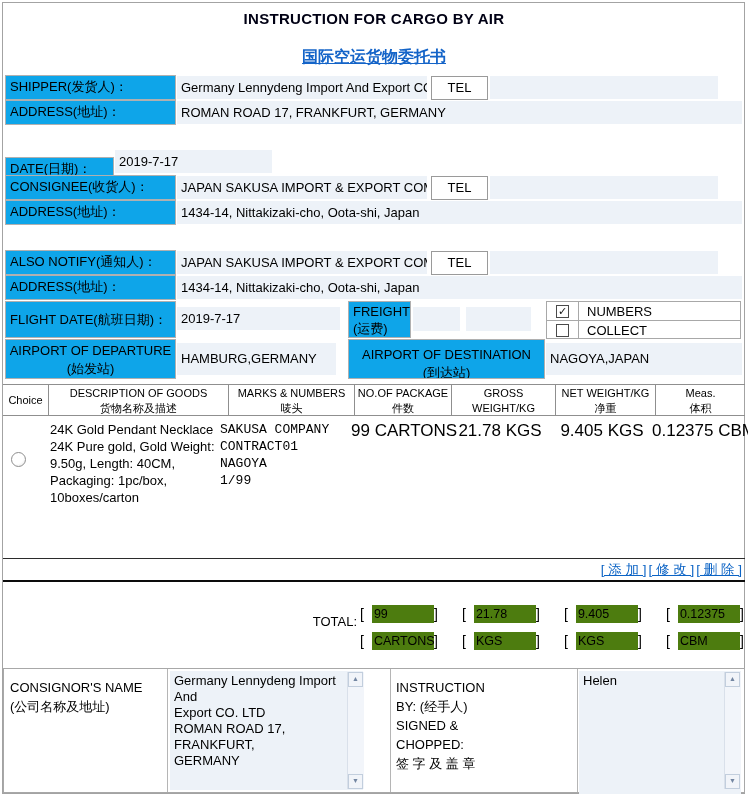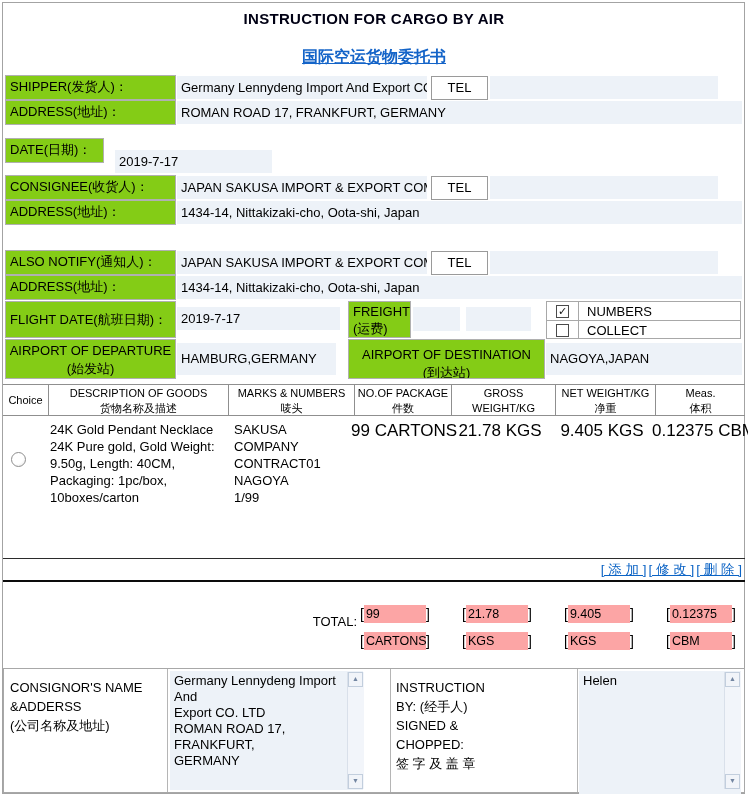--- a/index.html
+++ b/index.html
@@ -5,21 +5,21 @@
   html,body{margin:0;padding:0;background:#fff;}
   #page{position:relative;width:748px;height:796px;background:#fff;
         font-family:"Liberation Sans","DejaVu Sans",sans-serif;color:#000;overflow:hidden;}
   #page-border{position:absolute;left:2px;top:2px;width:741px;height:790px;border:1px solid #a3a3a3;}
 
   .title{position:absolute;left:0;top:10px;width:100%;text-align:center;
          font-size:15px;font-weight:bold;letter-spacing:.3px;color:#000014;}
   .subtitle{position:absolute;left:0;top:47px;width:100%;text-align:center;}
   .subtitle a{font-size:16px;font-weight:bold;color:#1464c8;text-decoration:underline;cursor:pointer;}
 
-  .lbl-cell{position:absolute;border:1px solid #b0b0b0;background:#84cc16;box-sizing:border-box;
+  .lbl-cell{position:absolute;border:1px solid #b0b0b0;background:#0ea5e9;box-sizing:border-box;
             font-size:13px;line-height:22px;padding-left:4px;white-space:nowrap;overflow:hidden;}
   .lbl-cell.center{text-align:center;padding-left:0;line-height:18px;}
   .lbl-cell.center .ln{line-height:18px;}
   .inp{position:absolute;background:#edf2f8;box-sizing:border-box;font-size:13px;line-height:23px;
        height:23px;padding:0 4px;white-space:nowrap;overflow:hidden;}
   .inp.tall{height:32px;line-height:32px;}
   .btn-tel{position:absolute;width:57px;height:24px;box-sizing:border-box;border:1px solid #9a9a9a;
            background:#fff;text-align:center;font-size:13px;line-height:22px;cursor:pointer;}
 
   
@@ -48,21 +48,21 @@
   .hline{position:absolute;left:3px;width:742px;height:1px;background:#2b2b2b;}
   .hline.thick{height:2px;background:#0c0c0c;}
   .actions{position:absolute;top:561px;right:6px;text-align:right;font-size:13.5px;white-space:nowrap;}
   .actions a{color:#0b63c5;text-decoration:underline;margin-left:2px;cursor:pointer;}
 
   
   .total-lbl{position:absolute;left:280px;top:614px;width:77px;text-align:right;font-size:13px;}
   .tgroup{position:absolute;height:19px;line-height:19px;white-space:nowrap;}
   .tgroup .br{font-size:14px;vertical-align:top;}
   .tgroup .tin{display:inline-block;vertical-align:top;width:58px;height:18px;line-height:18px;
-               background:#fca5a5;font-size:12.5px;padding:0 2px;overflow:hidden;}
+               background:#4d7c0f;font-size:12.5px;padding:0 2px;overflow:hidden;margin-left:8px;}
 
   
   .fo-box{position:absolute;left:3px;top:668px;width:742px;height:125px;box-sizing:border-box;
           border:1px solid #a8a8a8;}
   .fo-v{position:absolute;top:0;bottom:0;width:0;border-left:1px solid #b5b5b5;}
   .fo-lines{position:absolute;font-size:13px;line-height:19px;white-space:nowrap;}
   .ta{position:absolute;background:#edf2f8;box-sizing:border-box;font-size:13px;line-height:16px;
       padding:2px 20px 2px 4px;white-space:pre-wrap;overflow:hidden;}
   .sb{position:absolute;top:1px;right:1px;bottom:1px;width:16px;background:#f2f5fa;
       border-left:1px solid #d9e0ea;}
@@ -82,21 +82,21 @@
   </div>
 
   <div class="lbl-cell" style="left:5px;top:75px;width:171px;height:25px;">SHIPPER(发货人)：</div>
   <div class="inp" style="left:177px;top:76px;width:250px;">Germany Lennydeng Import And Export CO.</div>
   <div class="btn-tel" style="left:431px;top:76px;">TEL</div>
   <div class="inp" style="left:490px;top:76px;width:228px;"></div>
 
   <div class="lbl-cell" style="left:5px;top:100px;width:171px;height:25px;">ADDRESS(地址)：</div>
   <div class="inp" style="left:177px;top:101px;width:565px;">ROMAN ROAD 17, FRANKFURT, GERMANY</div>
 
-  <div class="lbl-cell" style="left:5px;top:138px;width:99px;height:25px;">DATE(日期)：</div>
+  <div class="lbl-cell" style="left:5px;top:157px;width:109px;height:25px;">DATE(日期)：</div>
   <div class="inp" style="left:115px;top:150px;width:157px;">2019-7-17</div>
 
   <div class="lbl-cell" style="left:5px;top:175px;width:171px;height:25px;">CONSIGNEE(收货人)：</div>
   <div class="inp" style="left:177px;top:176px;width:250px;">JAPAN SAKUSA IMPORT &amp; EXPORT COMPANY</div>
   <div class="btn-tel" style="left:431px;top:176px;">TEL</div>
   <div class="inp" style="left:490px;top:176px;width:228px;"></div>
 
   <div class="lbl-cell" style="left:5px;top:200px;width:171px;height:25px;">ADDRESS(地址)：</div>
   <div class="inp" style="left:177px;top:201px;width:565px;">1434-14, Nittakizaki-cho, Oota-shi, Japan</div>
 
@@ -171,21 +171,21 @@
   </div>
 
   <div class="radio"></div>
   <div class="cell-lines" style="left:50px;top:421px;width:176px;">
     <div>24K Gold Pendant Necklace</div>
     <div>24K Pure gold, Gold Weight:</div>
     <div>9.50g, Length: 40CM,</div>
     <div>Packaging: 1pc/box,</div>
     <div>10boxes/carton</div>
   </div>
-  <div class="cell-lines" style="left:234px;top:421px;width:118px;">
+  <div class="cell-lines" style="left:220px;top:421px;width:118px;font-family:Liberation Mono, monospace;">
     <div>SAKUSA COMPANY</div>
     <div>CONTRACT01</div>
     <div>NAGOYA</div>
     <div>1/99</div>
   </div>
   <div class="cell-val" style="left:351px;width:97px;">99 CARTONS</div>
   <div class="cell-val" style="left:448px;width:104px;">21.78 KGS</div>
   <div class="cell-val" style="left:552px;width:100px;">9.405 KGS</div>
   <div class="cell-val" style="left:652px;width:90px;">0.12375 CBM</div>
 
@@ -223,21 +223,20 @@
     <span class="br">[</span><span class="tin">CBM</span><span class="br">]</span>
   </div>
 
   <div class="fo-box">
     <div class="fo-v" style="left:163px;"></div>
     <div class="fo-v" style="left:386px;"></div>
     <div class="fo-v" style="left:573px;"></div>
   </div>
   <div class="fo-lines" style="left:10px;top:678px;">
     <div>CONSIGNOR'S NAME</div>
-    <div>&amp;ADDERSS</div>
     <div>(公司名称及地址)</div>
   </div>
   <div class="ta" style="left:170px;top:671px;width:193px;height:119px;">Germany Lennydeng Import And
 Export CO. LTD
 ROMAN ROAD 17, FRANKFURT,
 GERMANY</div>
   <div class="sb" style="left:347px;top:672px;bottom:auto;height:117px;right:auto;">
     <span class="ar up">▲</span>
     <span class="ar dn">▼</span>
   </div>

